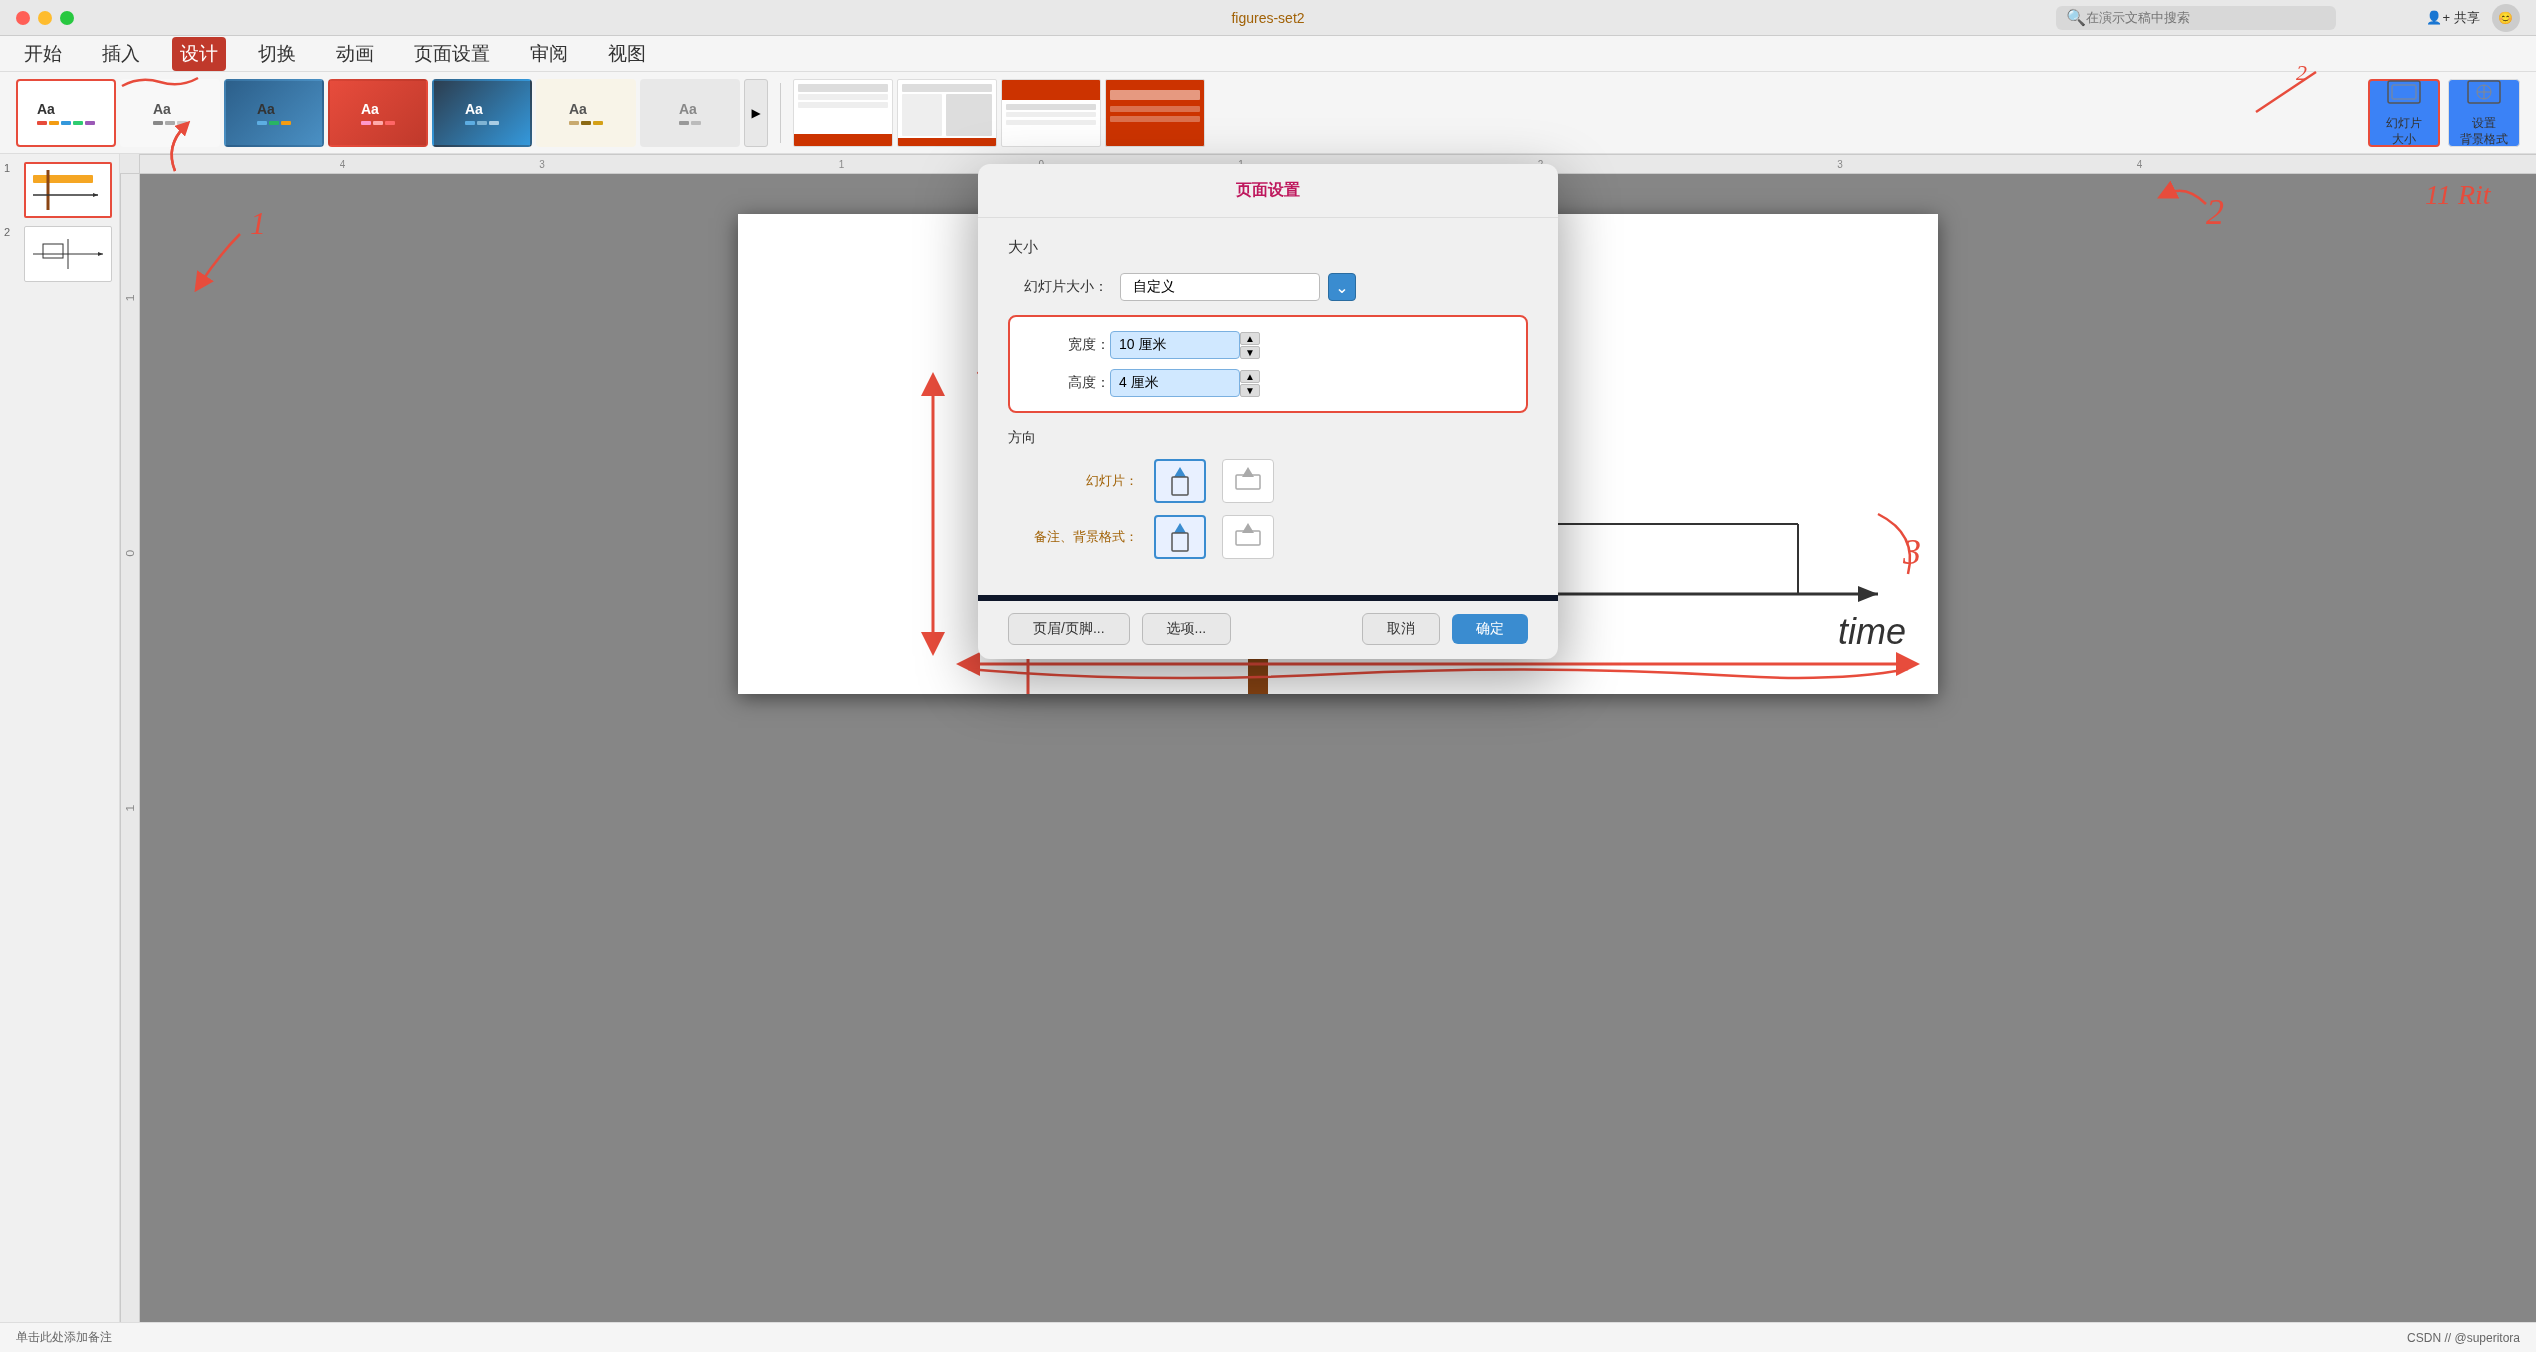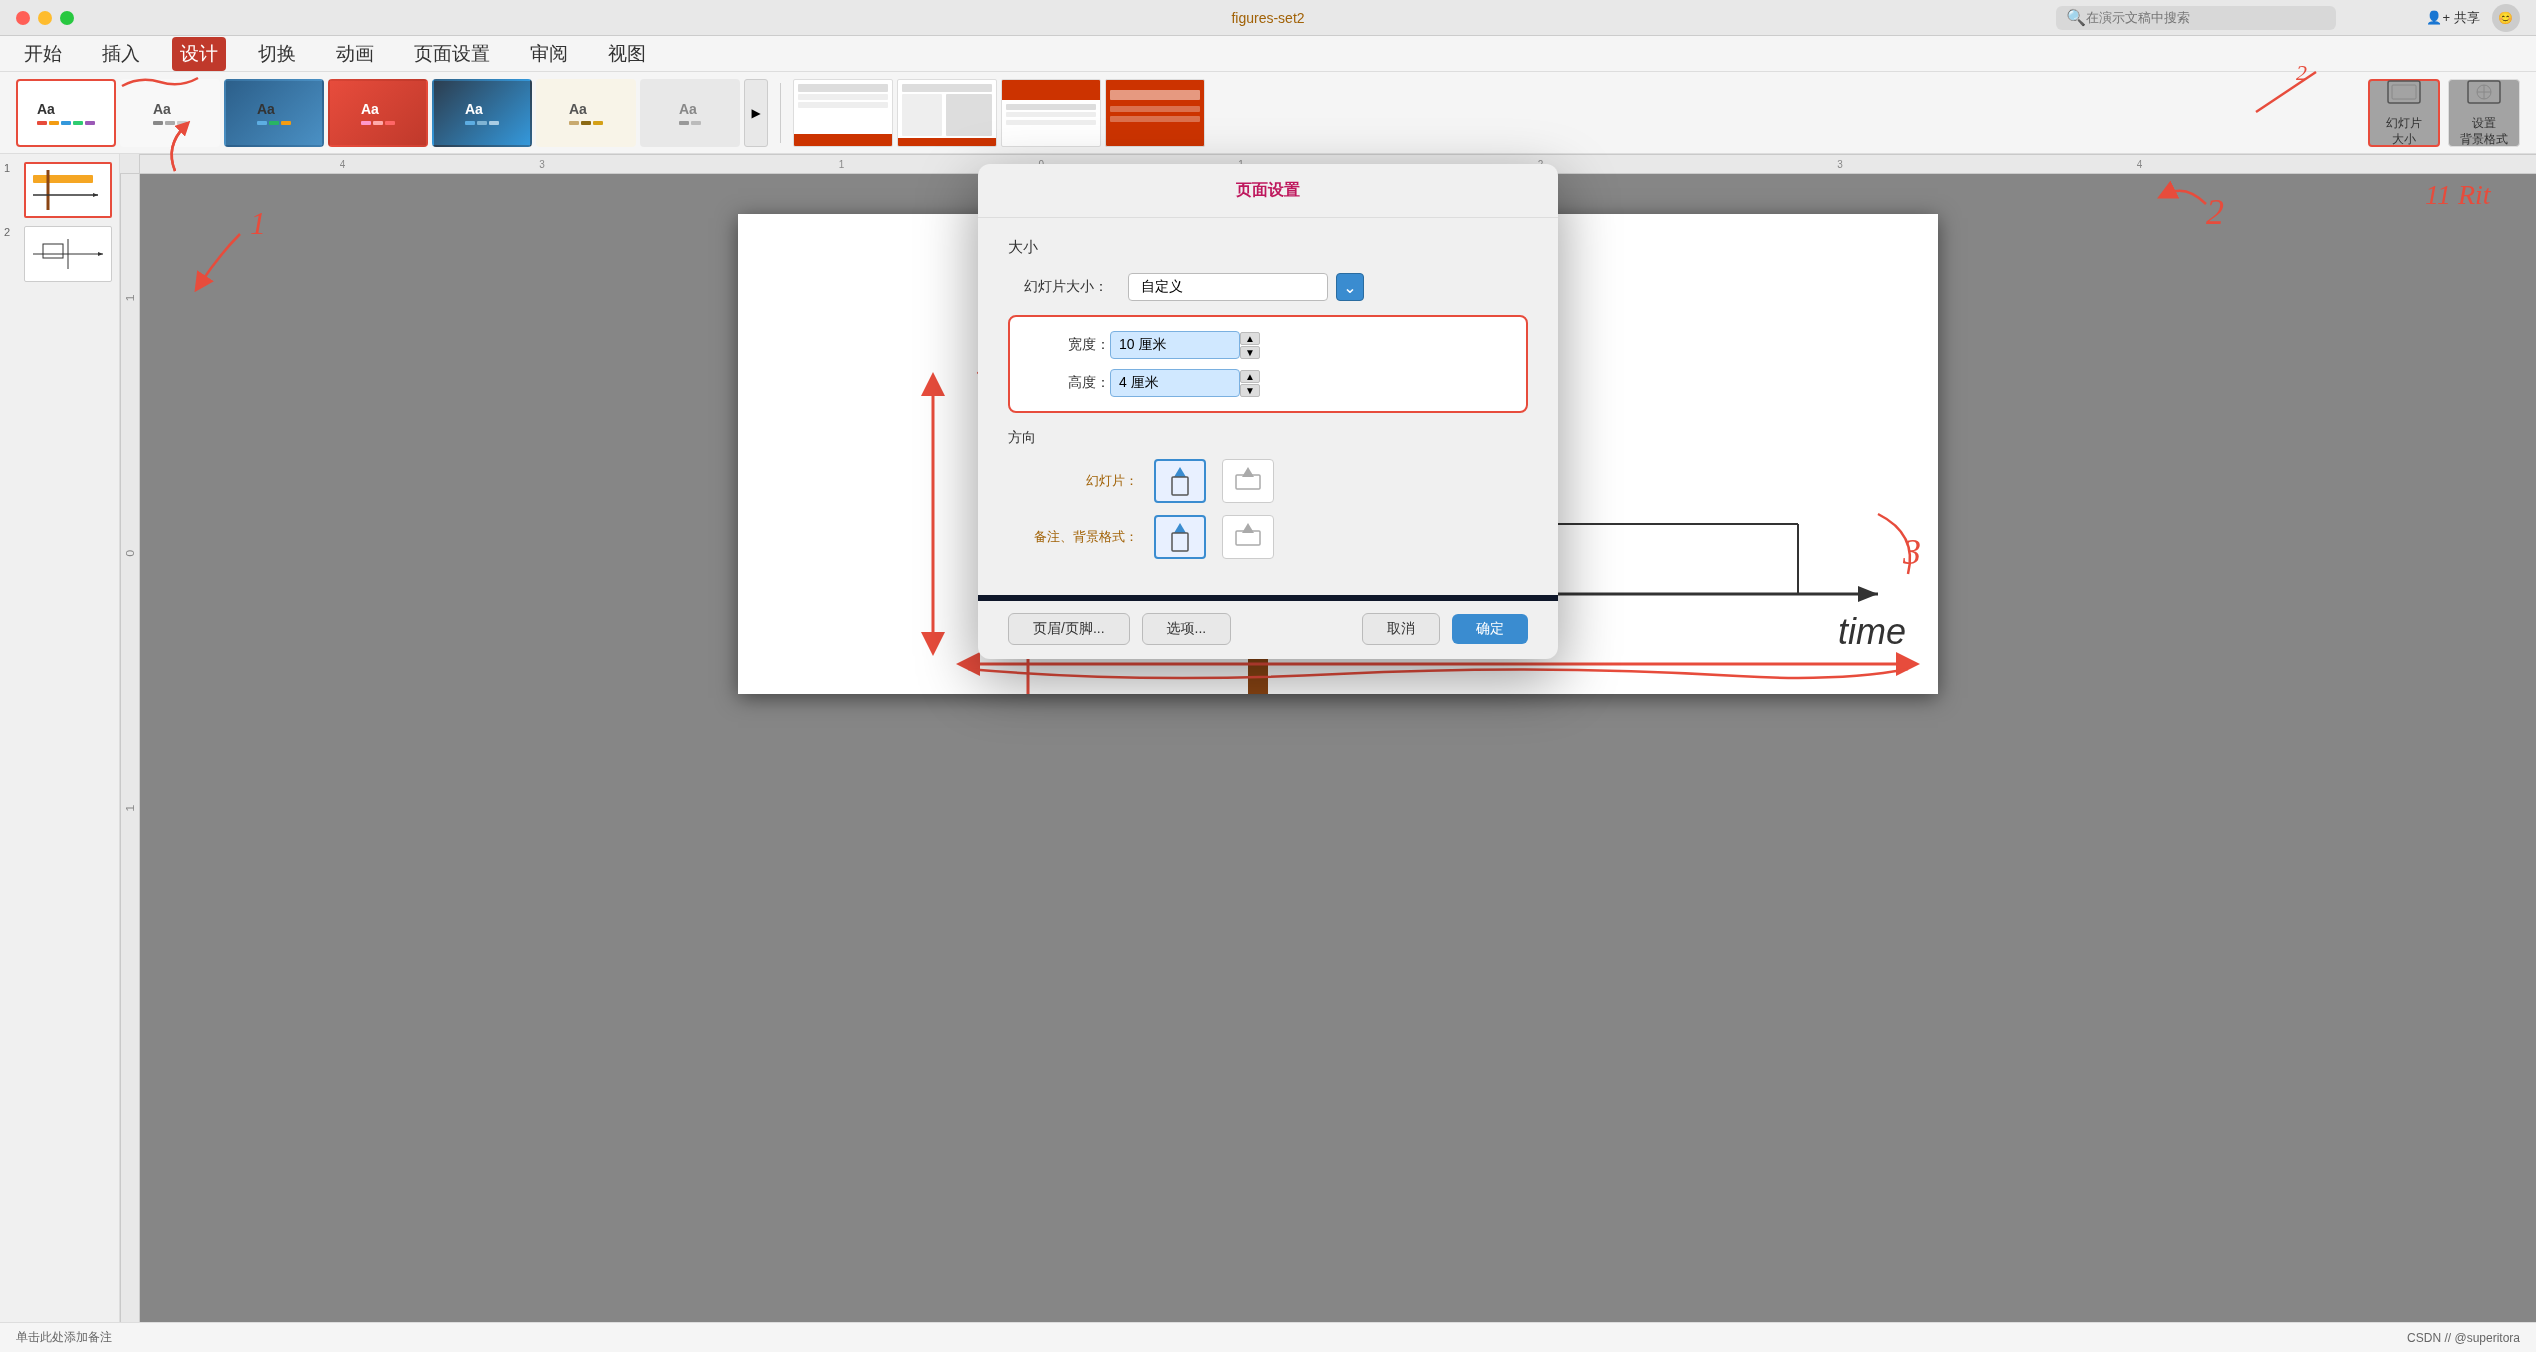--- a/index.html
+++ b/index.html
@@ -144,21 +144,21 @@
     .toolbar-right-btn {
       display: flex;
       flex-direction: column;
       align-items: center;
       cursor: pointer;
       padding: 4px 8px;
       border-radius: 4px;
       font-size: 12px;
       color: #333;
       border: 1px solid #ddd;
-      background: #a3a3a3;
+      background: #3b82f6;
       min-width: 72px;
       height: 68px;
       justify-content: center;
       gap: 4px;
     }
     .toolbar-right-btn.highlighted {
       border: 2px solid #e74c3c;
     }
     .toolbar-right-btn-icon {
       font-size: 28px;
@@ -229,21 +229,21 @@
     .dialog-section-label {
       font-size: 15px;
       font-weight: 500;
       color: #333;
       margin-bottom: 16px;
     }
     .dialog-row {
       display: flex;
       align-items: center;
       margin-bottom: 14px;
-      gap: 20px;
+      gap: 12px;
     }
     .dialog-row label {
       font-size: 14px;
       color: #333;
       min-width: 100px;
       text-align: right;
     }
     .size-dropdown {
       display: flex;
       align-items: center;

